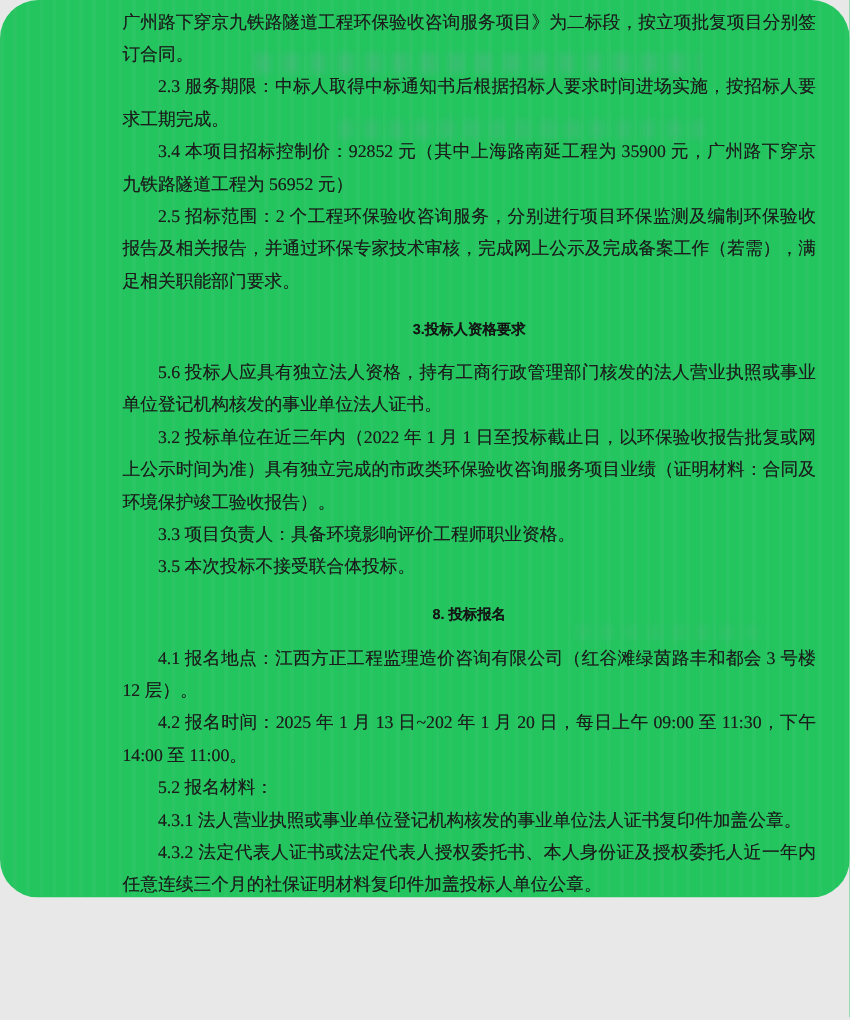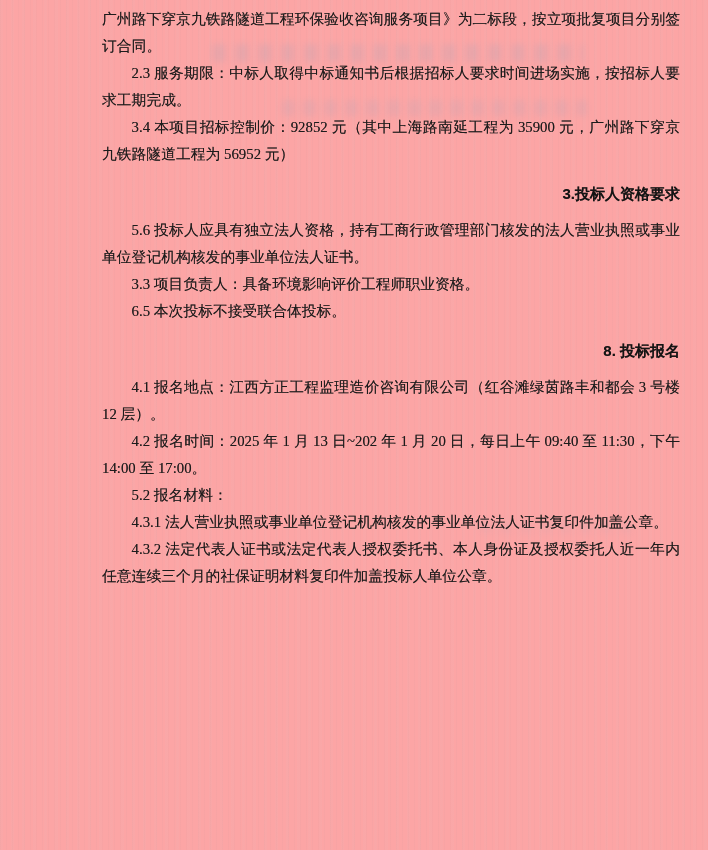--- a/index.html
+++ b/index.html
@@ -1,24 +1,25 @@
 <!DOCTYPE html>
 <html><head>
 <meta charset="utf-8">
 <style>
   html, body { margin: 0; padding: 0; }
   body { background: #e8e8e8; }
 
   .page {
     position: relative;
     width: 708px;
-    height: 850px;
-    background: #fca5a5;
+    height: 748px;
+    background: #22c55e;
     overflow: hidden;
     font-family: "Liberation Serif", "DejaVu Serif", serif;
+    border-radius: 32px;
   }
 
   
   .scan-streaks {
     position: absolute;
     inset: 0;
     background:
       repeating-linear-gradient(90deg, rgba(130,130,135,0.035) 0 1px, transparent 1px 6px),
       repeating-linear-gradient(90deg, rgba(205,205,210,0.05) 0 3px, transparent 3px 11px);
     pointer-events: none;
@@ -59,47 +60,49 @@
   p.para {
     margin: 0;
     text-indent: 2em;
   }
   p.continuation {
     text-indent: 0;
   }
   .heading {
     font-family: "Liberation Sans", "DejaVu Sans", sans-serif;
     font-weight: 700;
-    font-size: 15px;
+    font-size: 12px;
     line-height: 27px;
     color: #141414;
     margin: 12px 0 10px 0;
     text-indent: 0;
-    text-align: right;
+    text-align: center;
   }
 </style>
 </head>
 <body>
 
 <div class="page">
 
   <div class="scan-streaks"></div>
   <div class="artifact artifact-1"></div>
   <div class="artifact artifact-2"></div>
   <div class="artifact artifact-3"></div>
 
   <div class="content">
     <p class="para continuation">广州路下穿京九铁路隧道工程环保验收咨询服务项目》为二标段，按立项批复项目分别签订合同。</p>
     <p class="para">2.3 服务期限：中标人取得中标通知书后根据招标人要求时间进场实施，按招标人要求工期完成。</p>
     <p class="para">3.4 本项目招标控制价：92852 元（其中上海路南延工程为 35900 元，广州路下穿京九铁路隧道工程为 56952 元）</p>
+    <p class="para">2.5 招标范围：2 个工程环保验收咨询服务，分别进行项目环保监测及编制环保验收报告及相关报告，并通过环保专家技术审核，完成网上公示及完成备案工作（若需），满足相关职能部门要求。</p>
     <h3 class="heading">3.投标人资格要求</h3>
     <p class="para">5.6 投标人应具有独立法人资格，持有工商行政管理部门核发的法人营业执照或事业单位登记机构核发的事业单位法人证书。</p>
+    <p class="para">3.2 投标单位在近三年内（2022 年 1 月 1 日至投标截止日，以环保验收报告批复或网上公示时间为准）具有独立完成的市政类环保验收咨询服务项目业绩（证明材料：合同及环境保护竣工验收报告）。</p>
     <p class="para">3.3 项目负责人：具备环境影响评价工程师职业资格。</p>
-    <p class="para">6.5 本次投标不接受联合体投标。</p>
+    <p class="para">3.5 本次投标不接受联合体投标。</p>
     <h3 class="heading">8. 投标报名</h3>
     <p class="para">4.1 报名地点：江西方正工程监理造价咨询有限公司（红谷滩绿茵路丰和都会 3 号楼 12 层）。</p>
-    <p class="para">4.2 报名时间：2025 年 1 月 13 日~202 年 1 月 20 日，每日上午 09:40 至 11:30，下午 14:00 至 17:00。</p>
+    <p class="para">4.2 报名时间：2025 年 1 月 13 日~202 年 1 月 20 日，每日上午 09:00 至 11:30，下午 14:00 至 11:00。</p>
     <p class="para">5.2 报名材料：</p>
     <p class="para">4.3.1 法人营业执照或事业单位登记机构核发的事业单位法人证书复印件加盖公章。</p>
     <p class="para">4.3.2 法定代表人证书或法定代表人授权委托书、本人身份证及授权委托人近一年内任意连续三个月的社保证明材料复印件加盖投标人单位公章。</p>
   </div>
 
 </div>
 
 </body></html>

